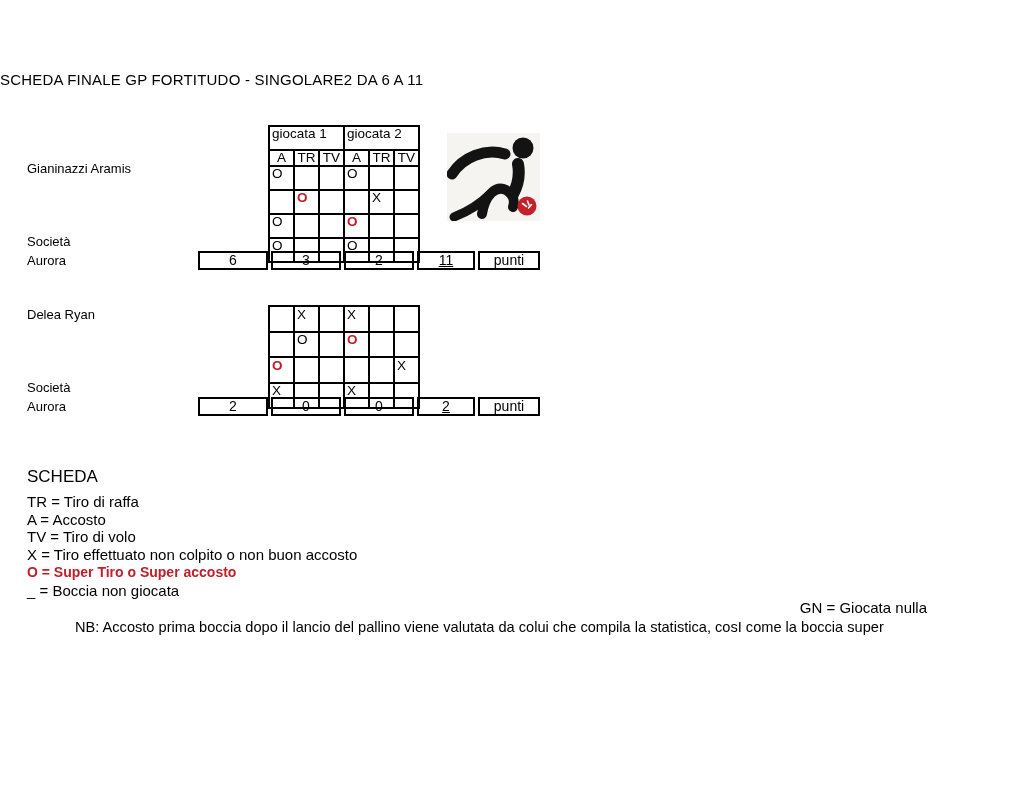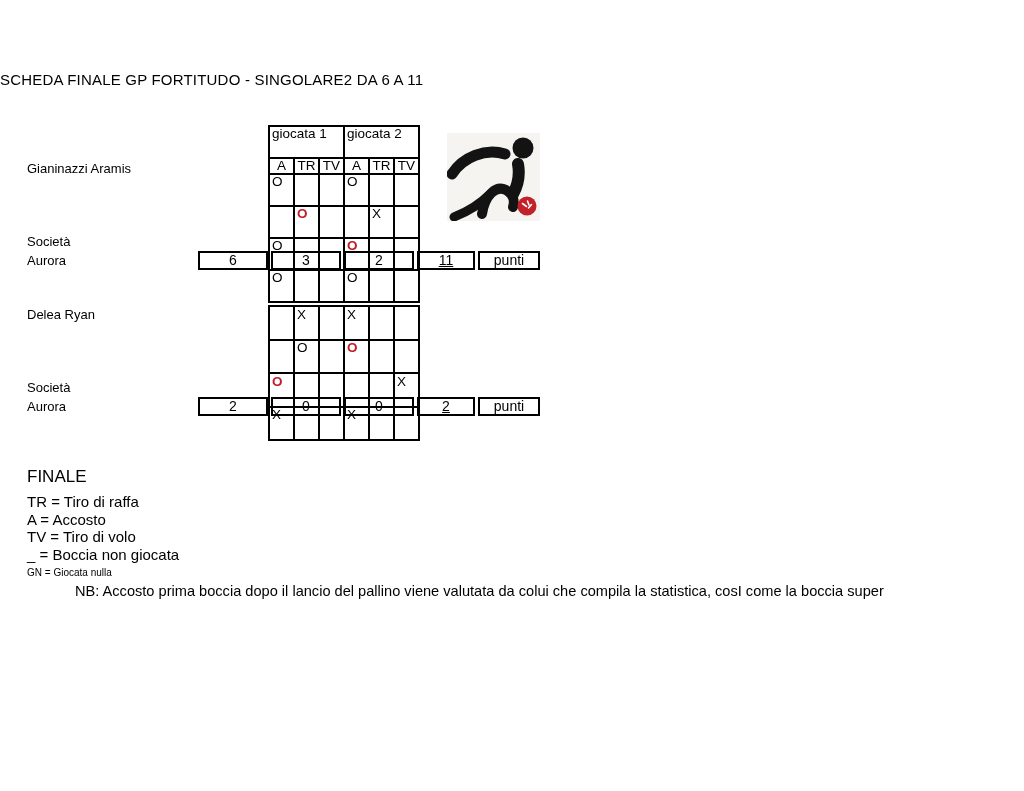--- a/index.html
+++ b/index.html
@@ -13,21 +13,21 @@
     left:0;top:71px;width:980px;
     font-size:15px;letter-spacing:.2px;
   }
 
   .label-text{font-size:13px;white-space:nowrap;}
 
   
   table.grid{border-collapse:collapse;position:absolute;table-layout:fixed;}
   table.grid td{
     border:2px solid #000;width:21px;height:14px;
-    font-size:13.5px;padding:0 0 16px 2px;vertical-align:middle;
+    font-size:13.5px;padding:0 0 8px 2px;vertical-align:middle;
     white-space:nowrap;overflow:hidden;line-height:14px;
   }
   table.grid tr.group-row td{height:13px;font-size:13.5px;}
   table.grid tr.colhead-row td{height:12px;text-align:center;padding:0;font-size:13.5px;}
   table.grid2 td{height:15.5px;}
   td.super, .super{color:#bf1e2a;font-weight:bold;}
 
   
   .score-row{position:absolute;display:flex;gap:3px;}
   .score-cell{
@@ -35,21 +35,21 @@
     display:flex;align-items:center;justify-content:center;line-height:15px;
   }
   .sc-a{width:66px;} .sc-b{width:66px;} .sc-c{width:66px;}
   .sc-d{width:54px;text-decoration:underline;} .sc-e{width:58px;}
 
   
   .legend{left:27px;top:467px;width:900px;}
   .legend-heading{font-size:17px;margin:0 0 6px 0;}
   .legend-line{font-size:15px;line-height:17.7px;}
   .legend-super{color:#bf1e2a;font-weight:bold;font-size:14px;line-height:17.9px;}
-  .legend-gn{font-size:10px;line-height:18.5px;}
+  .legend-gn{font-size:15px;line-height:18.5px;text-align:right;}
   .legend-nb{font-size:14.6px;line-height:19px;margin-left:48px;}
 
   .icon-box{left:447px;top:133px;width:93px;height:88px;}
 </style>
 </head>
 <body>
 
 <div class="abs page-title">SCHEDA FINALE GP FORTITUDO - SINGOLARE2 DA 6 A 11</div>
 
 <div class="abs label-text" style="left:27px;top:161px;">Gianinazzi Aramis</div>
@@ -177,20 +177,22 @@
 
 <div class="score-row" style="left:198px;top:397px;">
   <div class="score-cell sc-a">2</div>
   <div class="score-cell sc-b">0</div>
   <div class="score-cell sc-c">0</div>
   <div class="score-cell sc-d">2</div>
   <div class="score-cell sc-e">punti</div>
 </div>
 
 <div class="abs legend">
-  <div class="legend-heading">FINALE</div>
+  <div class="legend-heading">SCHEDA</div>
   <div class="legend-line">TR = Tiro di raffa</div>
   <div class="legend-line">A = Accosto</div>
   <div class="legend-line">TV = Tiro di volo</div>
+  <div class="legend-line">X = Tiro effettuato non colpito o non buon accosto</div>
+  <div class="legend-super">O = Super Tiro o Super accosto</div>
   <div class="legend-line">_ = Boccia non giocata</div>
   <div class="legend-gn">GN = Giocata nulla</div>
   <div class="legend-nb">NB: Accosto prima boccia dopo il lancio del pallino viene valutata da colui che compila la statistica, cosI come la boccia super</div>
 </div>
 
 </body></html>

